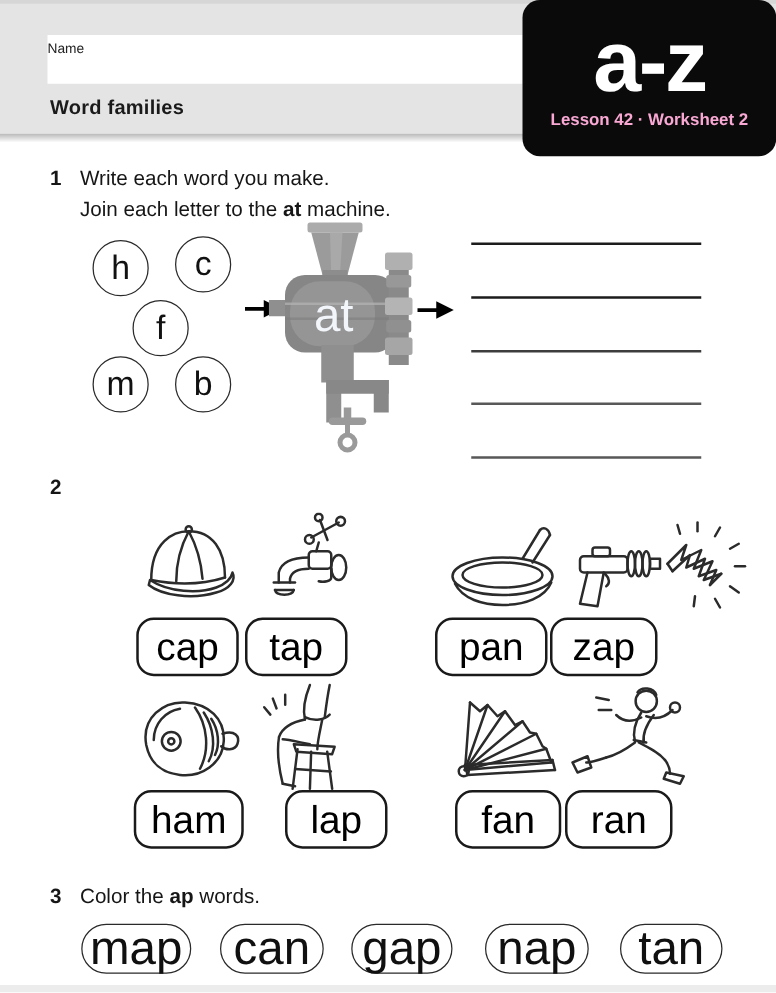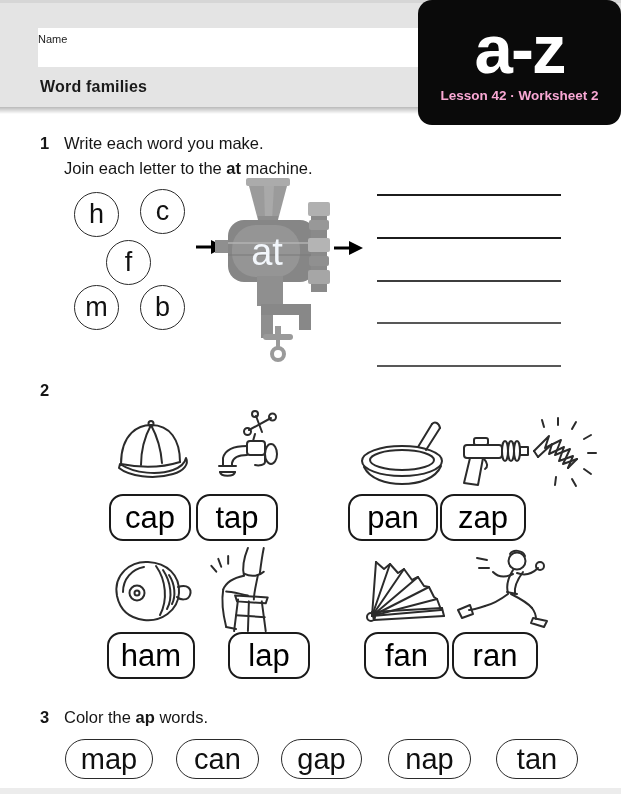--- a/index.html
+++ b/index.html
@@ -29,21 +29,21 @@
   .letter-circle{width:45px;height:45px;border:1.6px solid #2a2a2a;border-radius:50%;background:#fff;
     display:flex;align-items:center;justify-content:center;font-size:27px;color:#111;box-sizing:border-box;}
   .wline{height:2px;width:184px;left:377px;}
   .arrow-icon line{stroke:#000;stroke-width:3;}
   .arrow-icon polygon{fill:#000;}
 
   
   .wordcard{border:2px solid #1a1a1a;border-radius:14px;background:#fff;height:47px;box-sizing:border-box;
     display:flex;align-items:center;justify-content:center;font-size:31px;color:#000000;}
   .pill{border:1.6px solid #2a2a2a;border-radius:20px;background:#fff;height:40px;box-sizing:border-box;
-    display:flex;align-items:center;justify-content:center;font-size:29px;color:#101010;}
+    display:flex;align-items:center;justify-content:center;font-size:38px;color:#101010;}
 
   
   .lineart{stroke:#2b2b2b;fill:none;stroke-width:2;stroke-linecap:round;stroke-linejoin:round;}
 
   .page-bottom-edge{left:0;top:788px;width:621px;height:6px;background:#ececec;}
 </style>
 </head>
 <body>
 
 <div class="abs header-bar"></div>

